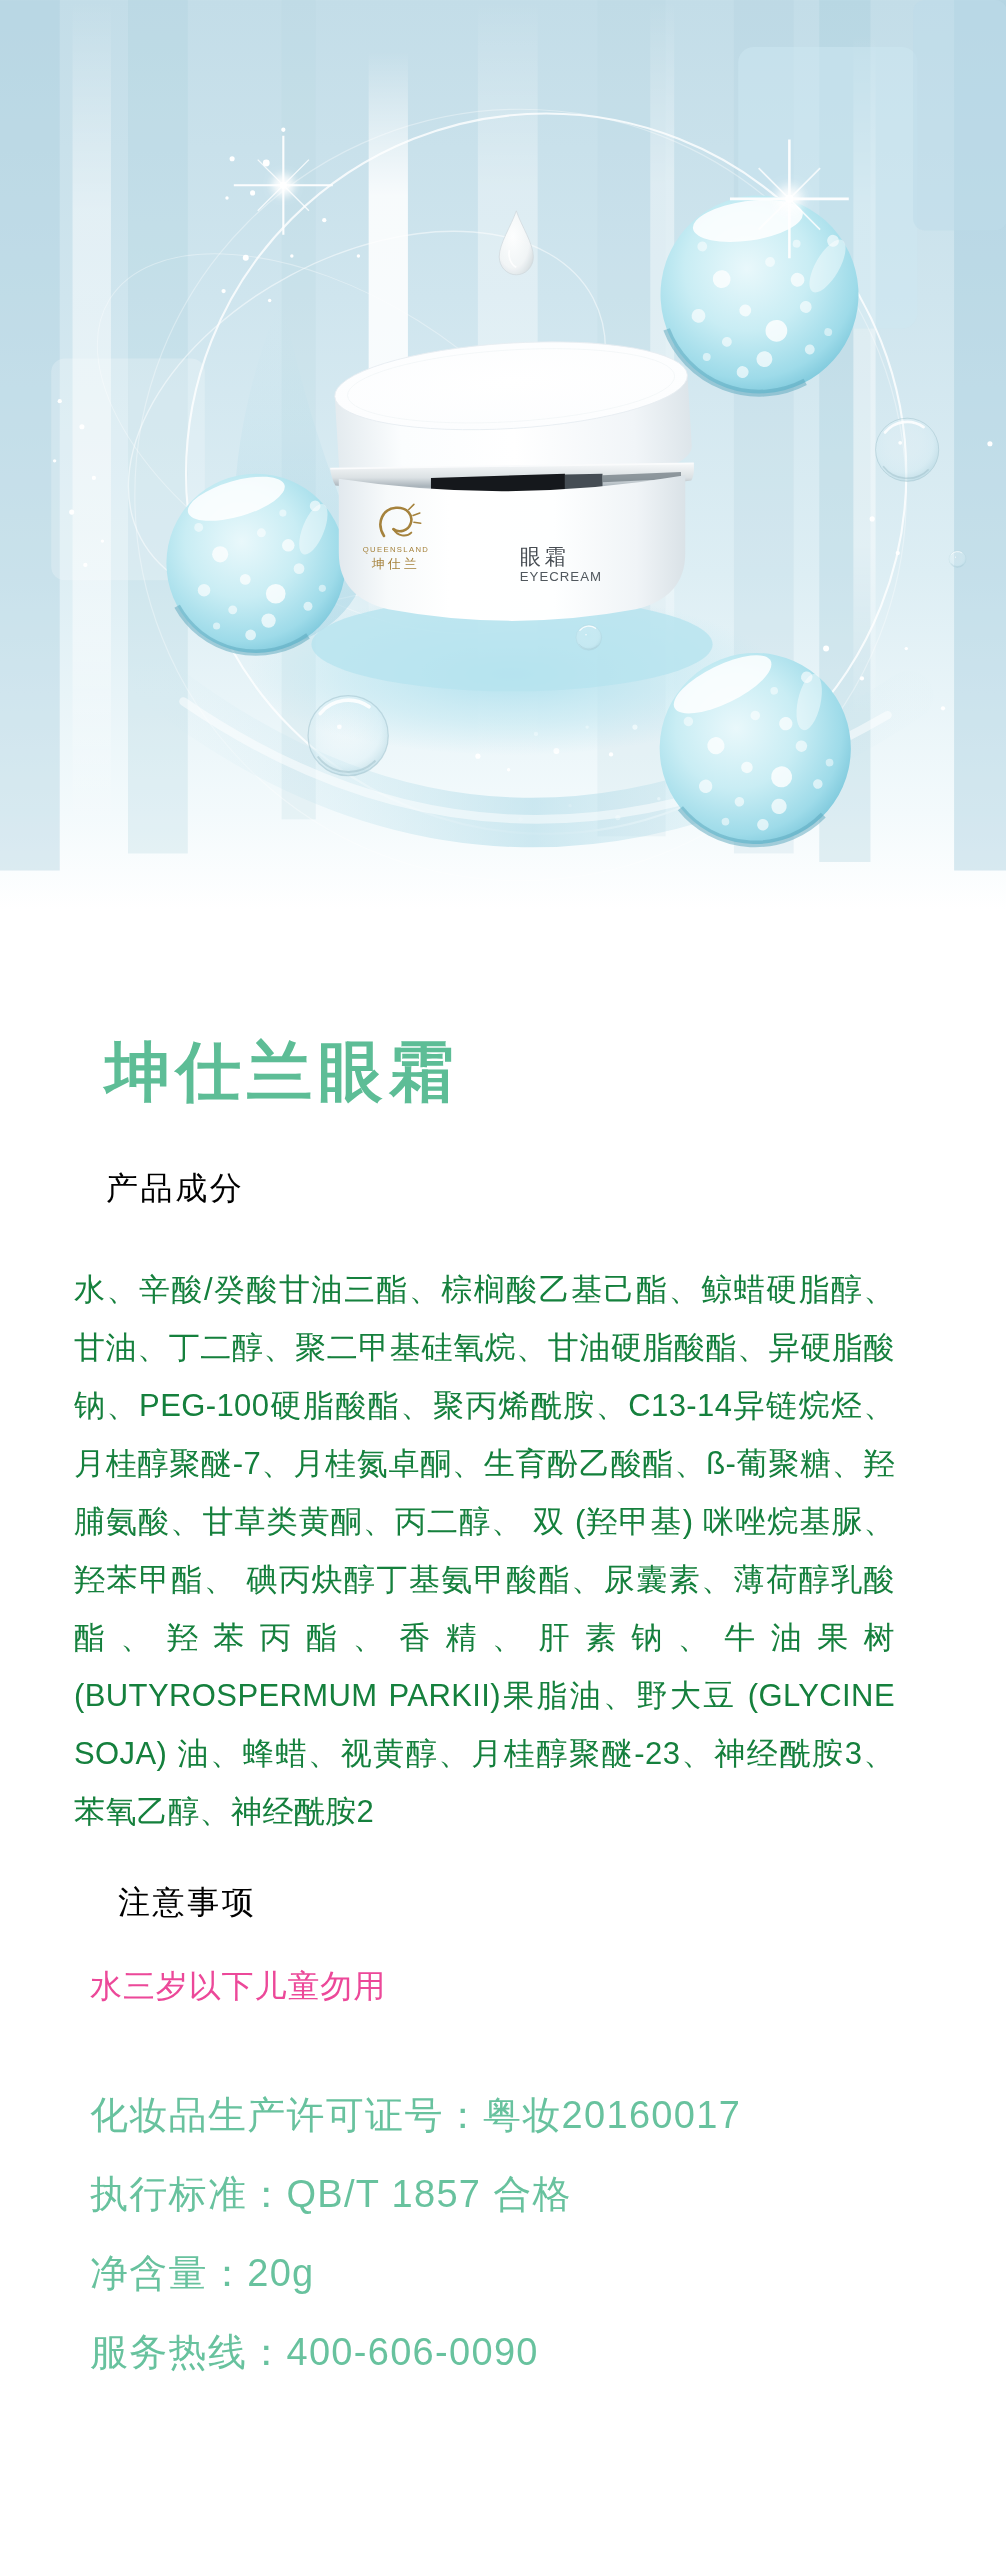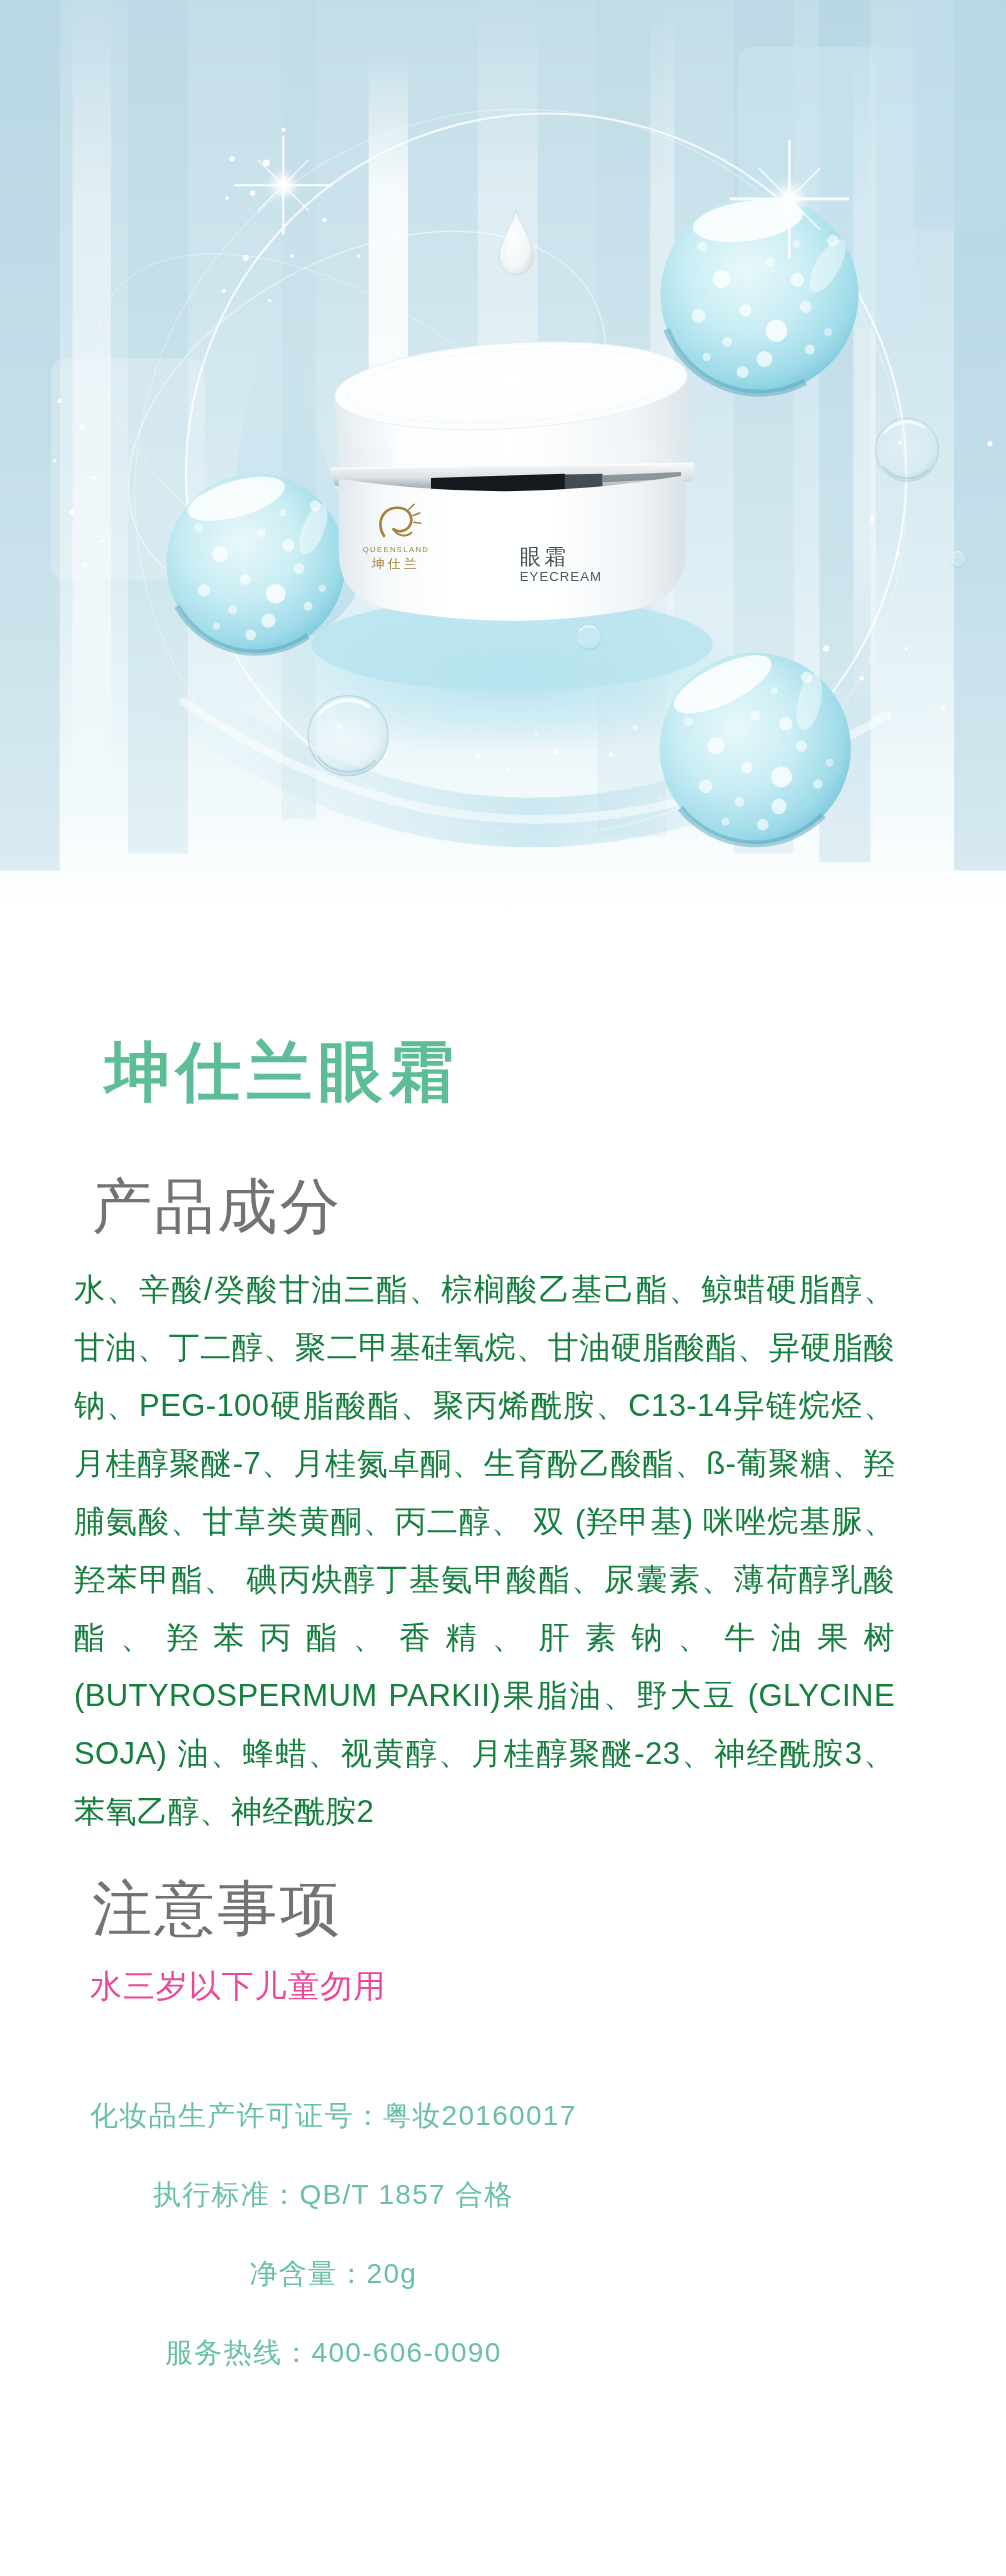--- a/index.html
+++ b/index.html
@@ -2,29 +2,29 @@
 <html style="font-size:13.7px"><head>
 <meta charset="utf-8">
 <style>
   html,body{margin:0;padding:0;background:#ffffff;}
   .page{position:relative;width:1007px;height:2528px;margin:0 auto;background:#ffffff;overflow:hidden;
         font-family:"Liberation Sans",sans-serif;}
   .hero{position:absolute;left:0;top:0;width:1007px;height:990px;}
   .page-title{position:absolute;left:89px;top:1012px;
       font-family:"DejaVu Serif","Liberation Serif",serif;font-weight:700;
       font-size:65px;letter-spacing:6px;color:#5dbd96;white-space:nowrap;}
-  .sec-heading{position:absolute;left:92px;font-size:60px;letter-spacing:2.6px;
-      font-weight:500;color:#737373;white-space:nowrap;}
+  .sec-heading{position:absolute;left:106px;font-size:32px;letter-spacing:2.6px;
+      font-weight:500;color:#000000;white-space:nowrap;}
   #ingredients-heading{top:1167px;}
   #notice-heading{top:1869px;}
   .ingredients-body{position:absolute;left:74px;top:1261px;width:821px;
       font-size:31px;line-height:58px;color:#15803d;text-align:justify;letter-spacing:0.4px;}
   .notice-body{position:absolute;left:90px;top:1965px;font-size:32px;letter-spacing:0.9px;color:#ec4899;}
-  .info-list{position:absolute;left:90px;top:2076px;font-size:28px;line-height:79px;
-      letter-spacing:1.3px;color:#68c29e;text-align:center;}
+  .info-list{position:absolute;left:90px;top:2076px;font-size:38px;line-height:79px;
+      letter-spacing:1.3px;color:#68c29e;}
   .info-line{white-space:nowrap;}
 </style>
 </head>
 <body>
 
 <div class="page">
 
   <svg class="hero" viewBox="0 0 1180 1160" width="1007" height="990" aria-hidden="true">
     <defs>
       <linearGradient id="bgG" x1="0" y1="0" x2="0" y2="1">
@@ -280,21 +280,21 @@
     <use href="#star" transform="translate(332,217)"></use>
     <use href="#star" transform="translate(925,233) scale(1.2)"></use>
   </svg>
 
   <h1 class="page-title" style="margin:16px;">坤仕兰眼霜</h1>
 
   <h2 class="sec-heading" id="ingredients-heading" style="margin:0;">产品成分</h2>
 
   <p class="ingredients-body" style="margin:0;">水、辛酸/癸酸甘油三酯、棕榈酸乙基己酯、鲸蜡硬脂醇、甘油、丁二醇、聚二甲基硅氧烷、甘油硬脂酸酯、异硬脂酸钠、PEG-100硬脂酸酯、聚丙烯酰胺、C13-14异链烷烃、月桂醇聚醚-7、月桂氮卓酮、生育酚乙酸酯、ß-葡聚糖、羟脯氨酸、甘草类黄酮、丙二醇、 双 (羟甲基) 咪唑烷基脲、羟苯甲酯、 碘丙炔醇丁基氨甲酸酯、尿囊素、薄荷醇乳酸酯、羟苯丙酯、香精、肝素钠、牛油果树(BUTYROSPERMUM PARKII)果脂油、野大豆 (GLYCINE SOJA) 油、蜂蜡、视黄醇、月桂醇聚醚-23、神经酰胺3、苯氧乙醇、神经酰胺2</p>
 
-  <h2 class="sec-heading" id="notice-heading" style="margin:0;font-family:Liberation Serif, serif;">注意事项</h2>
+  <h2 class="sec-heading" id="notice-heading" style="margin:12px;font-family:Liberation Serif, serif;">注意事项</h2>
 
   <p class="notice-body" style="margin:0;">水三岁以下儿童勿用</p>
 
   <div class="info-list">
     <div class="info-line">化妆品生产许可证号：粤妆20160017</div>
     <div class="info-line">执行标准：QB/T 1857 合格</div>
     <div class="info-line">净含量：20g</div>
     <div class="info-line">服务热线：400-606-0090</div>
   </div>
 

